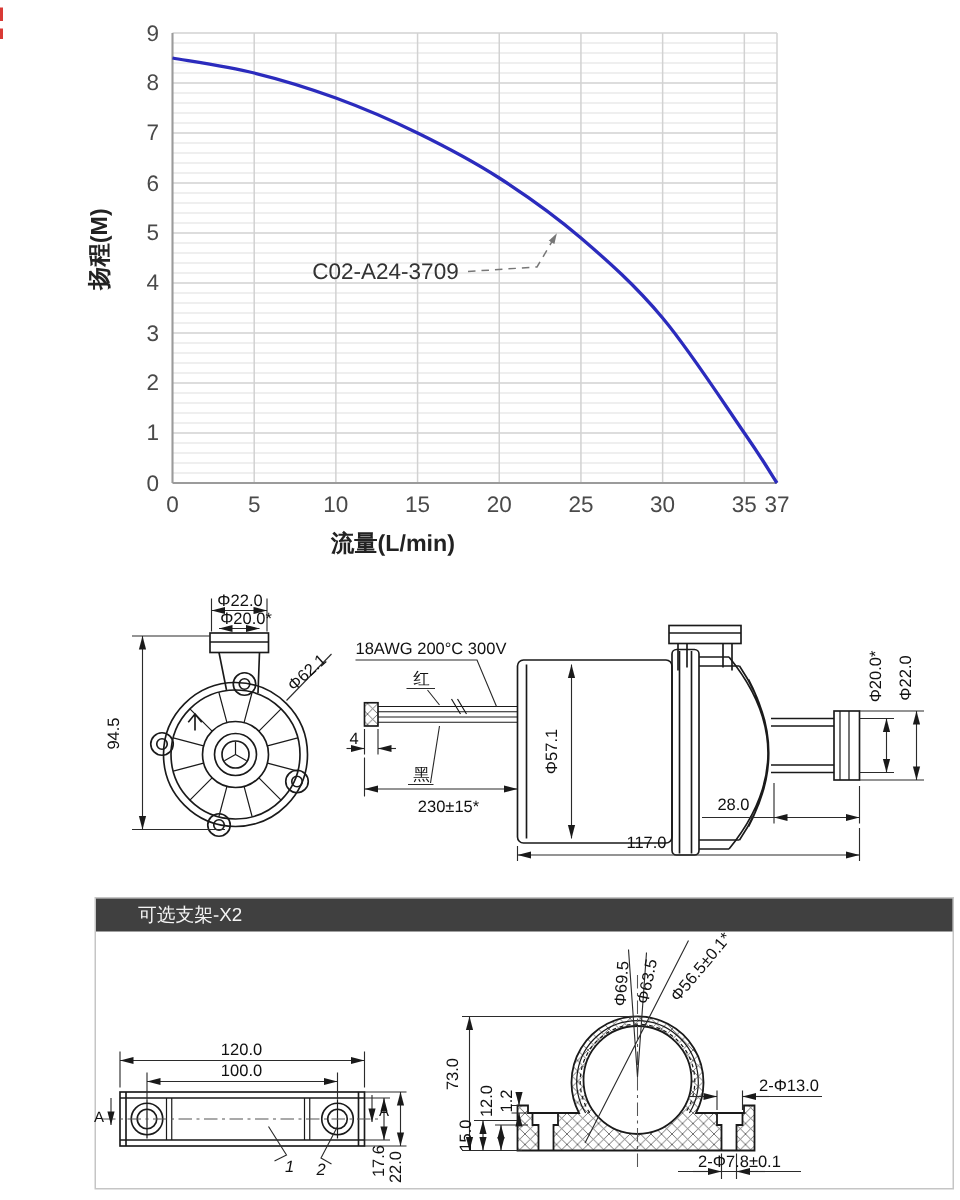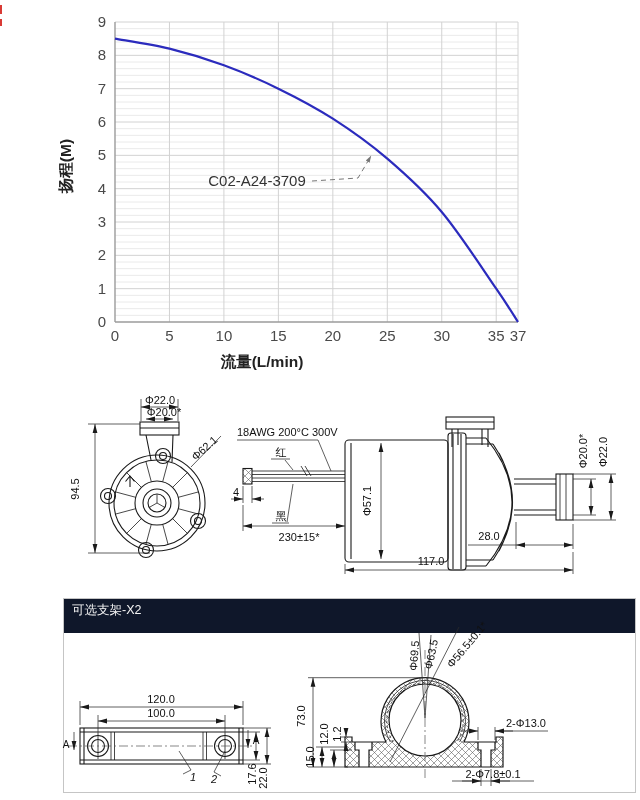--- a/index.html
+++ b/index.html
@@ -11,22 +11,22 @@
   .anno{font-size:15px;fill:#333;}
   .ln{stroke:#1a1a1a;stroke-width:1.1;fill:none;}
   .thin{stroke-width:0.8;}
   .dim{stroke:#2b2b2b;stroke-width:0.75;fill:none;}
   .cl{stroke:#555;stroke-width:0.7;fill:none;stroke-dasharray:9,3,2,3;}
   .tx text{fill:#111;stroke:none;font-size:11px;}
   .tx text.sm{font-size:10px;}
   .tx text.it{font-style:italic;}
   #bracket-box{position:absolute;left:63px;top:598px;width:573px;height:195px;
                border:1px solid #c5c5c5;box-sizing:border-box;background:#fff;}
-  #bracket-banner{height:34px;line-height:22px;background:#0f172a;color:#f4f4f4;
-                  font-size:12.5px;padding-left:8px;}
+  #bracket-banner{height:22px;line-height:22px;background:#404040;color:#f4f4f4;
+                  font-size:12.5px;padding-left:28px;}
   .red-artifact{position:absolute;left:0;width:2px;background:#d93a35;}
 </style>
 </head>
 <body>
 
 <div id="page">
 
   <div class="red-artifact" style="top:5px;height:9px;"></div>
   <div class="red-artifact" style="top:19px;height:7px;"></div>
 

